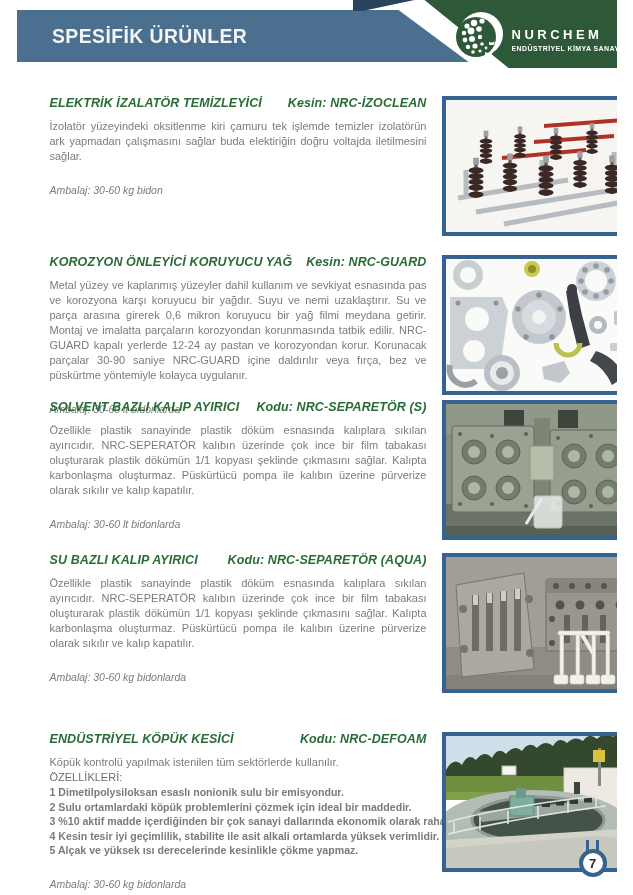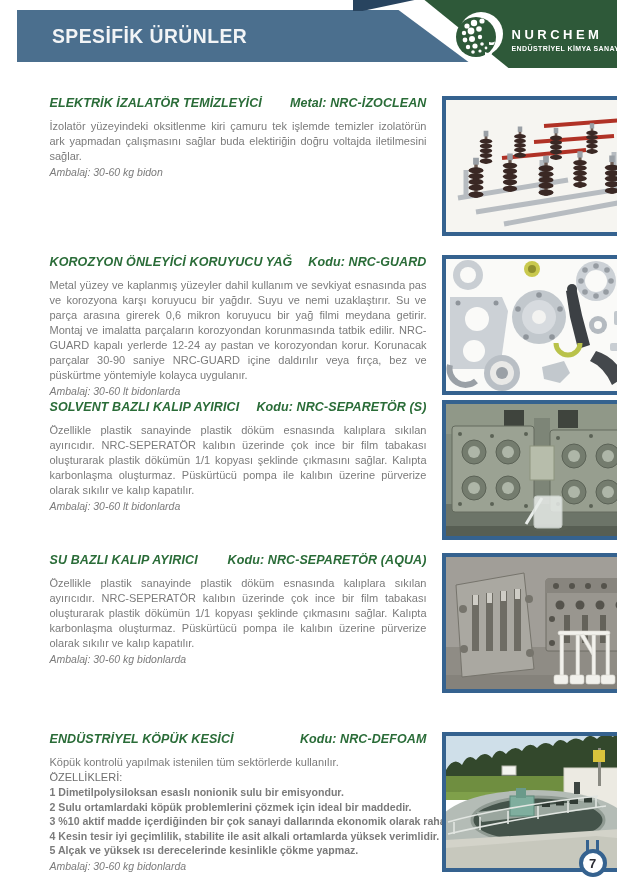--- a/index.html
+++ b/index.html
@@ -42,21 +42,21 @@
   .product {
     position:absolute; left:33px; width:592px; display:flex; align-items:flex-start;justify-content:center;
   }
   .text-col { width:377px; margin-right:15px; }
   .title-row { display:flex; justify-content:space-between; align-items:baseline; margin-bottom:9px; }
   .prod-title, .prod-code {
     color:#2a6c38; font-size:12.5px; font-weight:bold; font-style:italic; letter-spacing:.1px;
     white-space:nowrap;
   }
   .desc { color:#7b7b7b; font-size:11px; line-height:15px; text-align:justify; }
-  .packaging { color:#7b7b7b; font-size:10.5px; font-style:italic; margin-top:2px; }
+  .packaging { color:#7b7b7b; font-size:10.5px; font-style:italic; margin-top:20px; }
   .features-heading { color:#6e6e6e; font-size:11px; font-weight:normal; line-height:15px; }
   .features { list-style:none;font-weight:bold; }
   .features li { color:#7b7b7b; font-size:10.6px; line-height:14.6px; white-space:nowrap; }
 
   .photo-frame {
     width:200px; height:140px; border:4px solid #35628f; background:#ffffff;
     flex-shrink:0; overflow:hidden;
   }
   .photo-frame svg { display:block; }
 
@@ -110,21 +110,21 @@
         <div class="company-name">NURCHEM</div>
         <div class="company-subtitle">ENDÜSTRİYEL KİMYA SANAYİ TİCARET LTD ŞTİ</div>
       </div>
     </div>
   </header>
 
   <section class="product" style="top:96px">
     <div class="text-col">
       <div class="title-row">
         <h2 class="prod-title">ELEKTRİK İZALATÖR TEMİZLEYİCİ</h2>
-        <span class="prod-code">Metal: NRC-İZOCLEAN</span>
+        <span class="prod-code">Kesin: NRC-İZOCLEAN</span>
       </div>
       <p class="desc">İzolatör yüzeyindeki oksitlenme kiri çamuru tek işlemde temizler izolatörün ark yapmadan çalışmasını sağlar buda elektiriğin doğru voltajda iletilmesini sağlar.</p>
       <p class="packaging">Ambalaj: 30-60 kg bidon</p>
     </div>
     <figure class="photo-frame">
       <svg width="192" height="132" viewBox="0 0 192 132">
         <rect width="192" height="132" fill="#f6f5f1"></rect>
         <g stroke="#b7bcc1" stroke-width="5" fill="none">
           <path d="M12 98 L122 80"></path>
             <path d="M30 112 L180 88"></path>
@@ -159,21 +159,21 @@
         <use href="#ins" transform="translate(110,60) scale(.92)"></use>
         <use href="#ins" transform="translate(146,54) scale(.88)"></use>
       </svg>
     </figure>
   </section>
 
   <section class="product" style="top:255px">
     <div class="text-col">
       <div class="title-row">
         <h2 class="prod-title">KOROZYON ÖNLEYİCİ KORUYUCU YAĞ</h2>
-        <span class="prod-code">Kodu: NRC-GUARD</span>
+        <span class="prod-code">Kesin: NRC-GUARD</span>
       </div>
       <p class="desc">Metal yüzey ve kaplanmış yüzeyler dahil kullanım ve sevkiyat esnasında pas ve korozyona karşı koruyucu bir yağdır. Suyu ve nemi uzaklaştırır. Su ve parça arasına girerek 0,6 mikron koruyucu bir yağ filmi meydana getirir. Montaj ve imalatta parçaların korozyondan korunmasında tatbik edilir. NRC-GUARD kapalı yerlerde 12-24 ay pastan ve korozyondan korur. Korunacak parçalar 30-90 saniye NRC-GUARD içine daldırılır veya fırça, bez ve püskürtme yöntemiyle kolayca uygulanır.</p>
       <p class="packaging">Ambalaj: 30-60 lt bidonlarda</p>
     </div>
     <figure class="photo-frame">
       <svg width="192" height="132" viewBox="0 0 192 132">
         <rect width="192" height="132" fill="#fafaf8"></rect>
         <circle cx="22" cy="16" r="15" fill="#c9ced3"></circle>
           <circle cx="22" cy="16" r="8" fill="#fafaf8"></circle>
         <path d="M4 38 h52 l6 14 -8 58 h-50 z" fill="#ccd1d6"></path>

